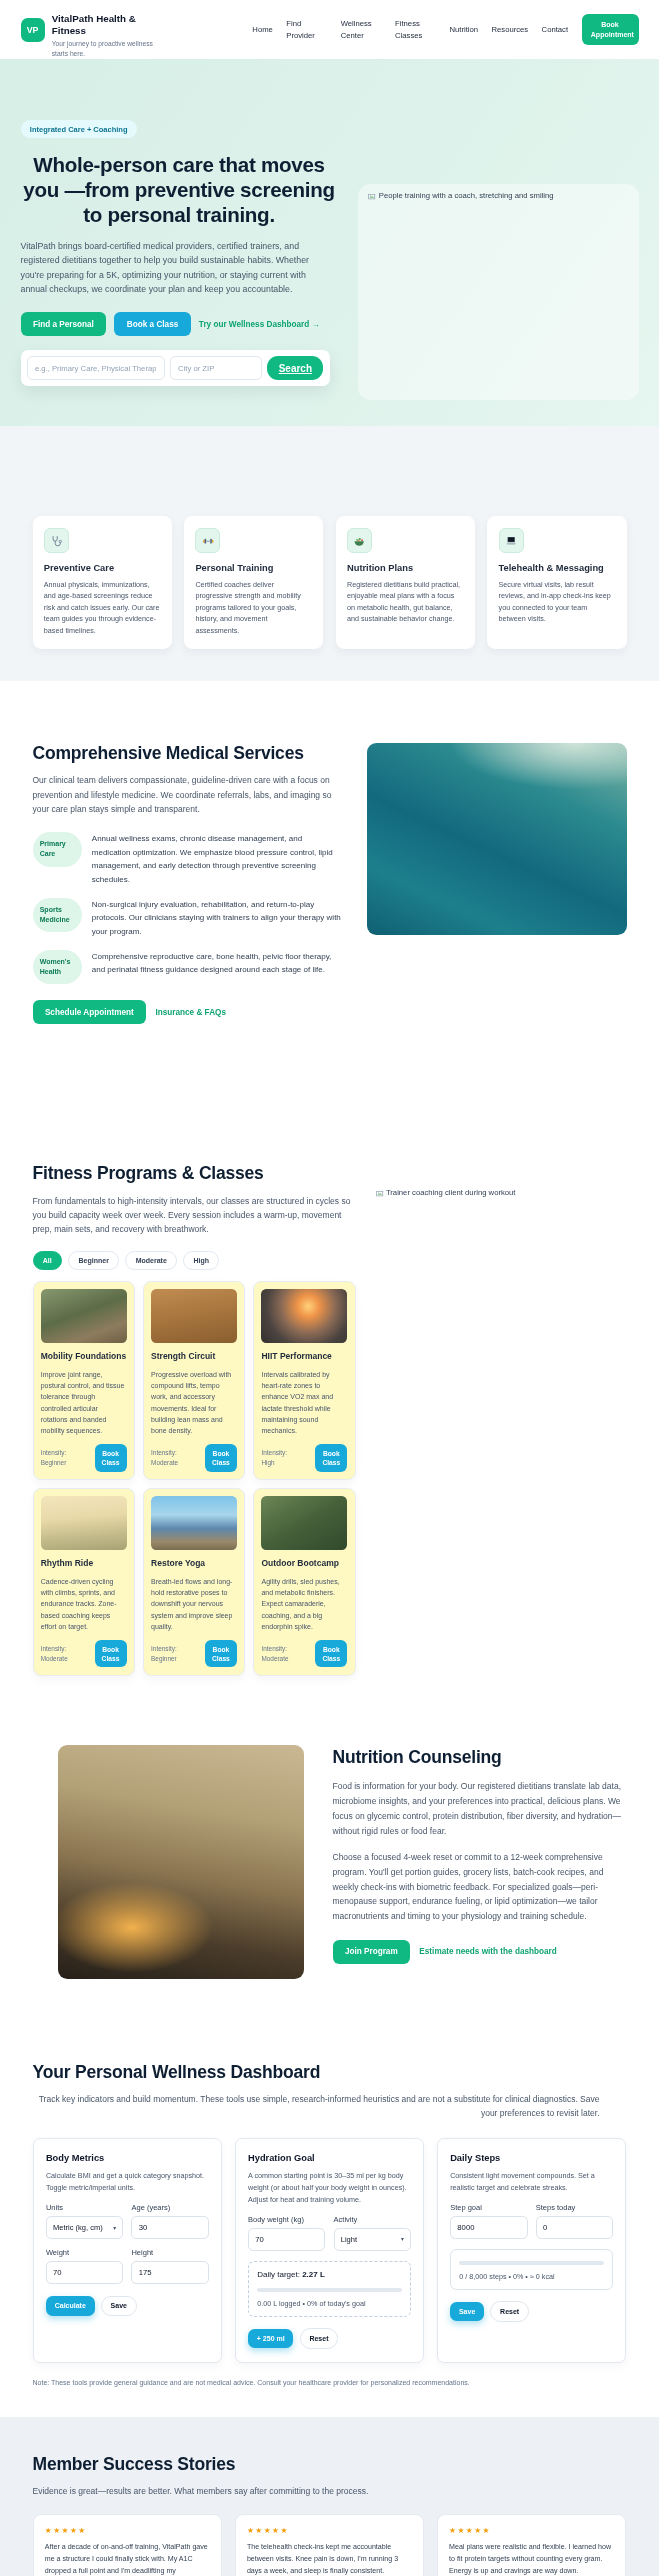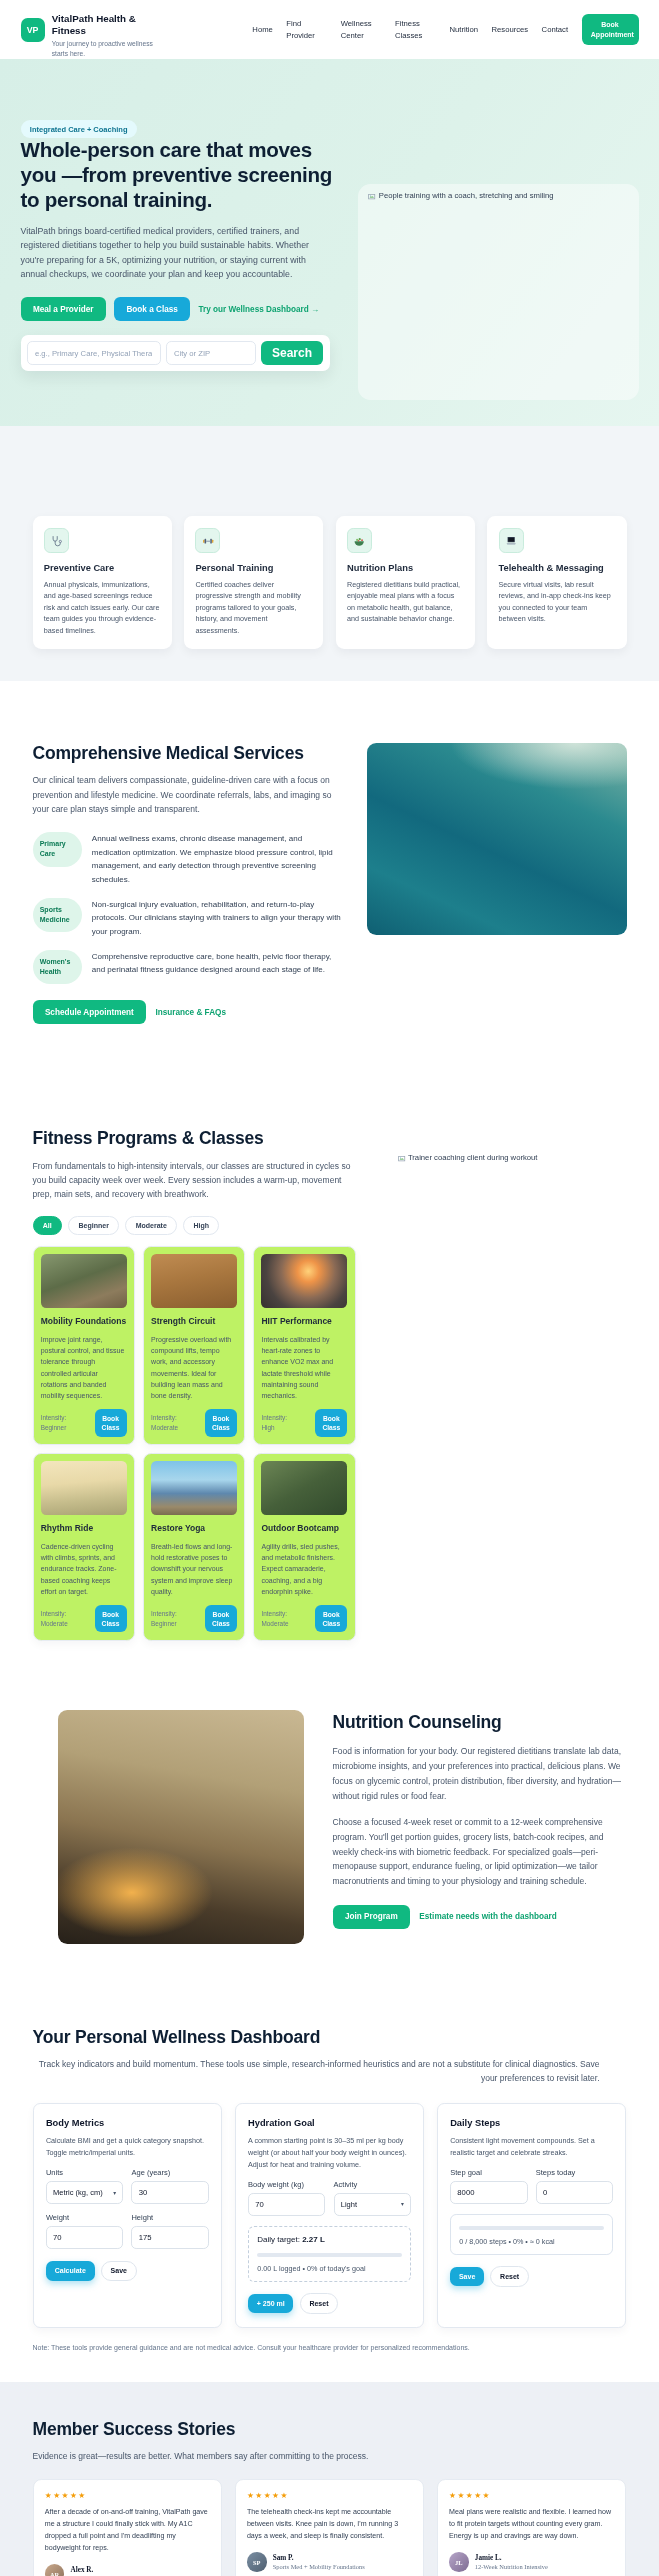--- a/index.html
+++ b/index.html
@@ -22,34 +22,34 @@
   .nav .item { font-size:7.7px; color:#1e293b; font-weight:500; max-width:41px; line-height:1.45; cursor:pointer; }
   .btn { display:inline-block; border:none; cursor:pointer; font-family:inherit; text-align:center; }
   .btn-green { background:#10b981; color:#fff; font-weight:bold; border-radius:5.2px; }
   .nav-cta { padding:6.2px 9.3px; font-size:7px; border-radius:6.2px; max-width:57px; line-height:1.35; }
 
   
   .hero { background:linear-gradient(125deg,#d7efe7 0%,#ddf2ea 55%,#e6f6f0 100%); padding:61px 0 26px; }
   .hero-grid { display:grid; grid-template-columns:317px 1fr; gap:20.6px; }
   .badge { display:inline-block; background:#e4fafd; color:#0e7490; font-weight:bold; font-size:7.5px;
     padding:4.6px 9.3px; border-radius:515px; }
-  .hero h1 { font-size:20.6px; line-height:1.2; font-weight:800; color:#0e1f33; margin-top:0; letter-spacing:-0.3px; }
+  .hero h1 { font-size:20.6px; line-height:1.2; font-weight:800; color:#0e1f33; margin-top:15px; letter-spacing:-0.3px;text-align:center; }
   .hero-body { margin-top:11.3px; font-size:8.8px; line-height:1.65; color:#475569; max-width:309px; }
   .hero-actions { display:flex; align-items:center; gap:8.2px; margin-top:15.5px; }
   .btn-lg { padding:7.7px 12.4px; font-size:8.2px; border-radius:6.2px; font-weight:bold; }
   .btn-cyan { background:#17a9d9; color:#fff; }
   .link-green { color:#0ea371; font-weight:bold; font-size:8.2px; cursor:pointer; }
   .search-card { margin-top:13.4px; background:#fff; border-radius:7.2px; padding:6.2px;
     box-shadow:0 6.2px 15.5px rgba(15,23,42,0.08); display:flex; gap:5.2px; width:309px; }
   .search-card input { height:24px; border:0.5px solid #e2e8f0; border-radius:5.2px; padding:0 7.2px;
     font-size:7.7px; color:#334155; font-family:inherit; outline:none; }
   .search-card input::placeholder { color:#94a3b8; }
   .inp-specialty { flex:1.6; min-width:0; }
   .inp-location { flex:1; min-width:0; }
-  .search-btn { padding:0 11.3px; font-size:12px; border-radius:6px; }
+  .search-btn { padding:0 11.3px; font-size:10px; border-radius:11px;text-decoration:underline; }
   .hero-media { background:rgba(255,255,255,0.45); border-radius:12.4px; height:216px; margin-top:64px; padding:7.2px 9.3px; }
   .alt-row { display:flex; align-items:flex-start; gap:2.1px; font-size:7.7px; color:#334155; }
   .alt-row svg { margin-top:1px; }
 
   
   .features { background:#f2f5f8; padding:44px 0 32px; }
   .features-grid { display:grid; grid-template-columns:repeat(4,1fr); gap:12.4px; }
   .f-card { background:#fff; border-radius:8.2px; padding:12.4px 11.3px; box-shadow:0 3.1px 9.3px rgba(15,23,42,0.05);margin-top:46px; }
   .icon-tile { width:25px; height:25px; background:#e3f6ee; border:0.5px solid #c9ecdd; border-radius:6.2px;
     display:flex; align-items:center; justify-content:center; }
@@ -68,27 +68,27 @@
   .service-row p { font-size:8px; color:#334155; line-height:1.7; }
   .medical-actions { display:flex; align-items:center; gap:9.3px; margin-top:15.5px; }
   .photo { border-radius:9.3px; }
   .photo-coast { height:192px;
     background:
       radial-gradient(120% 60% at 80% 0%, #cfe3d9 0%, rgba(207,227,217,0) 40%),
       linear-gradient(205deg, #7fb5a6 0%, #2b8a8f 28%, #12697e 55%, #1d7f8c 78%, #0f5f72 100%); }
 
   
   .fitness { background:#ffffff; padding:52px 0 36px; }
-  .fitness-grid { display:grid; grid-template-columns:323px 1fr; gap:41px; }
+  .fitness-grid { display:grid; grid-template-columns:323px 1fr; gap:19px;margin-top:35px; }
   .filters { display:flex; gap:6.2px; margin-top:14.4px; }
   .filter { height:18.5px; padding:0 9.3px; border-radius:515px; border:0.5px solid #e2e8f0; background:#fff;
     font-size:7px; font-weight:600; color:#334155; display:flex; align-items:center; cursor:pointer; }
   .filter.active { background:#10b981; border-color:#10b981; color:#fff; }
   .classes-grid { display:grid; grid-template-columns:repeat(3,1fr); gap:8.2px; margin-top:11.3px; }
-  .c-card { background:#bef264; border:0.5px solid #e7ecf2; border-radius:8.2px; padding:7.2px;
+  .c-card { background:#fef9c3; border:0.5px solid #e7ecf2; border-radius:8.2px; padding:7.2px;
     box-shadow:0 3.1px 8.2px rgba(15,23,42,0.04); display:flex; flex-direction:column; }
   .c-img { height:54px; border-radius:5.2px; }
   .c-card h3 { font-size:8.5px; font-weight:bold; color:#1e293b; margin-top:8.2px; line-height:1.35; }
   .c-card p { font-size:7px; color:#475569; line-height:1.6; margin-top:6.2px; }
   .c-foot { display:flex; justify-content:space-between; align-items:center; margin-top:auto; padding-top:8.2px; }
   .intensity { font-size:6.4px; color:#64748b; line-height:1.5; }
   .book-btn { background:#17a9d9; color:#fff; font-weight:bold; font-size:6.7px; border-radius:6.2px;
     padding:4.6px 6.2px; width:32px; line-height:1.35; }
   .ph-1 { background:linear-gradient(160deg,#87986f 0%,#5d6c48 45%,#8d7c5d 75%,#6f5f44 100%); }
   .ph-2 { background:linear-gradient(170deg,#c08c52 0%,#a9773f 45%,#8a5e2f 100%); }
@@ -177,21 +177,21 @@
   </div>
 </header>
 
 <section class="hero">
   <div class="container-wide hero-grid">
     <div>
       <span class="badge">Integrated Care + Coaching</span>
       <h1>Whole-person care that moves you —from preventive screening to personal training.</h1>
       <p class="hero-body">VitalPath brings board-certified medical providers, certified trainers, and registered dietitians together to help you build sustainable habits. Whether you're preparing for a 5K, optimizing your nutrition, or staying current with annual checkups, we coordinate your plan and keep you accountable.</p>
       <div class="hero-actions">
-        <button class="btn btn-green btn-lg">Meal a Provider</button>
+        <button class="btn btn-green btn-lg">Find a Personal</button>
         <button class="btn btn-cyan btn-lg">Book a Class</button>
         <span class="link-green">Try our Wellness Dashboard →</span>
       </div>
       <div class="search-card">
         <input class="inp-specialty" placeholder="e.g., Primary Care, Physical Therapy, Cardiology" style="">
         <input class="inp-location" placeholder="City or ZIP" style="">
         <button class="btn btn-green search-btn">Search</button>
       </div>
     </div>
     <div class="hero-media">

